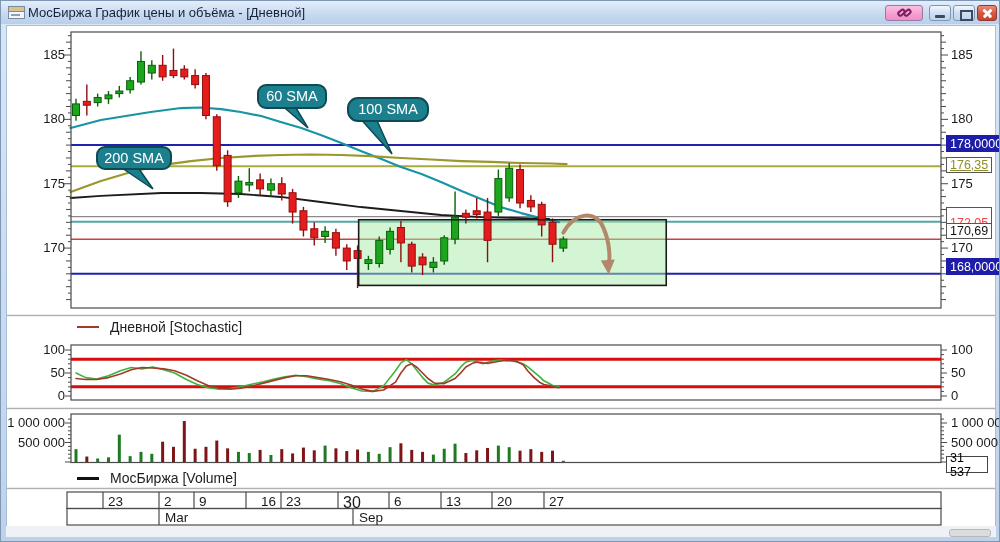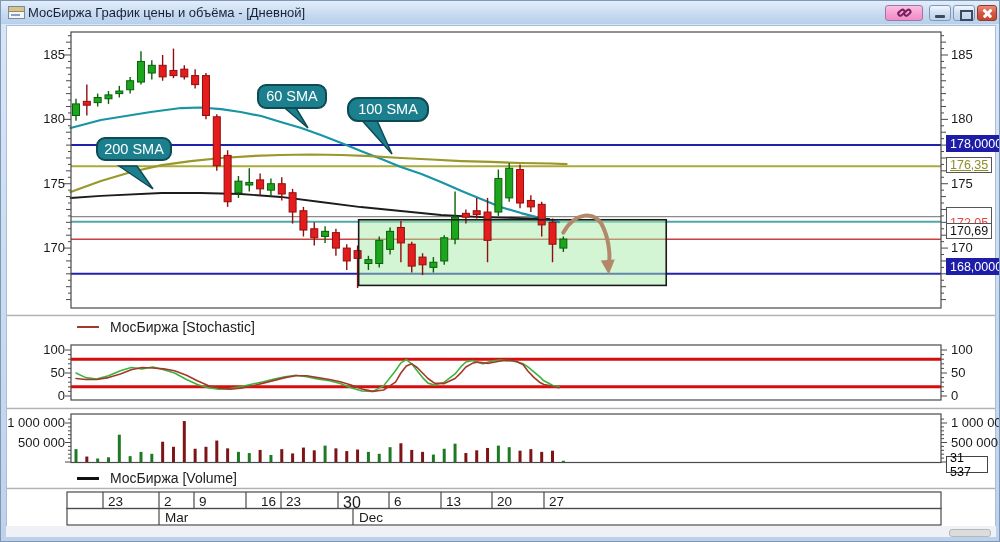--- a/index.html
+++ b/index.html
@@ -380,25 +380,25 @@
       <line x1="388" y1="491" x2="388" y2="507.5" stroke="#4a4a4a" stroke-width="1.2"></line>
       <line x1="440" y1="491" x2="440" y2="507.5" stroke="#4a4a4a" stroke-width="1.2"></line>
       <line x1="491" y1="491" x2="491" y2="507.5" stroke="#4a4a4a" stroke-width="1.2"></line>
       <line x1="543" y1="491" x2="543" y2="507.5" stroke="#4a4a4a" stroke-width="1.2"></line>
       <line x1="158" y1="507.5" x2="158" y2="524" stroke="#4a4a4a" stroke-width="1.2"></line>
       <line x1="352" y1="507.5" x2="352" y2="524" stroke="#4a4a4a" stroke-width="1.2"></line>
     </svg>
 
   <div class="callout" id="co-50" style="left:256px;top:83px;width:66px;height:21px;">60 SMA</div>
   <div class="callout" id="co-100" style="left:346px;top:96px;width:78px;height:21px;border-radius:11px;">100 SMA</div>
-  <div class="callout" id="co-200" style="left:95px;top:136px;width:72px;height:20px;">200 SMA</div>
+  <div class="callout" id="co-200" style="left:95px;top:145px;width:72px;height:20px;">200 SMA</div>
 
   <div class="legend-row" style="left:76px;top:318px;">
     <span class="legend-dash" style="border-top:2px solid #a23a2c"></span>
-    <span>МосБиржа [Stochastic]</span>
+    <span>Дневной [Stochastic]</span>
   </div>
   <div class="legend-row" style="left:76px;top:469px;">
     <span class="legend-dash" style="border-top:3px solid #111"></span>
     <span>МосБиржа [Volume]</span>
   </div>
 
   <div id="vol-badge">31 537</div>
 
   <div id="bottom-strip"></div>
   <div id="resize-grip"></div>
@@ -430,15 +430,15 @@
       <div class="axlabel" style="left: 163px; top: 493px; font-size: 13.5px;">2</div>
       <div class="axlabel" style="left: 198px; top: 493px; font-size: 13.5px;">9</div>
       <div class="axlabel" style="left: 260px; top: 493px; font-size: 13.5px;">16</div>
       <div class="axlabel" style="left: 285px; top: 493px; font-size: 13.5px;">23</div>
       <div class="axlabel" style="left: 342px; top: 493px; font-size: 16px; text-align: center;">30</div>
       <div class="axlabel" style="left: 393px; top: 493px; font-size: 13.5px;">6</div>
       <div class="axlabel" style="left: 445px; top: 493px; font-size: 13.5px;">13</div>
       <div class="axlabel" style="left: 496px; top: 493px; font-size: 13.5px;">20</div>
       <div class="axlabel" style="left: 548px; top: 493px; font-size: 13.5px;">27</div>
       <div class="axlabel" style="left: 164px; top: 509px; font-size: 13.5px;">Mar</div>
-      <div class="axlabel" style="left: 358px; top: 509px; font-size: 13.5px;">Dec</div>
+      <div class="axlabel" style="left: 358px; top: 509px; font-size: 13.5px;">Sep</div>
     </div>
 </div>
 
 </body></html>

